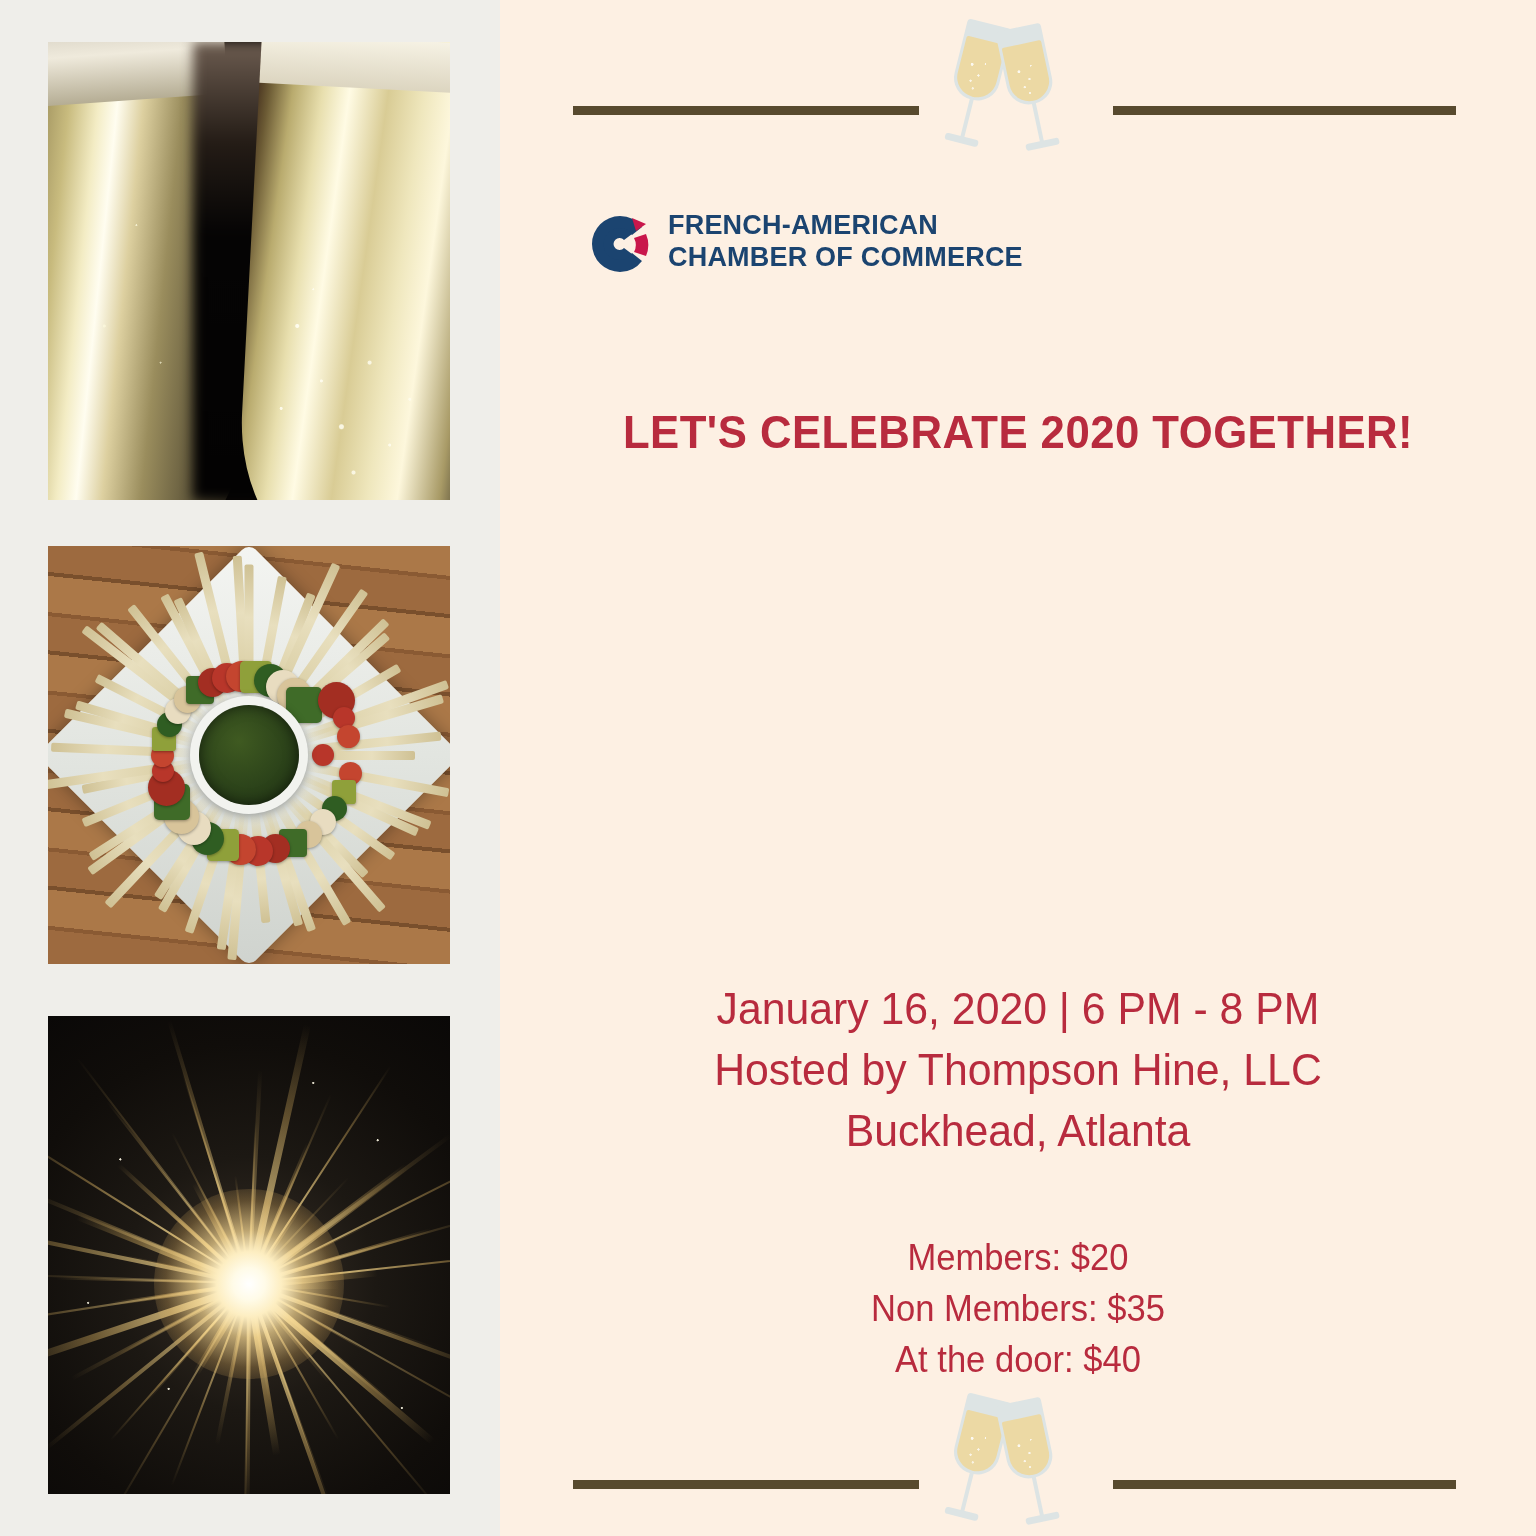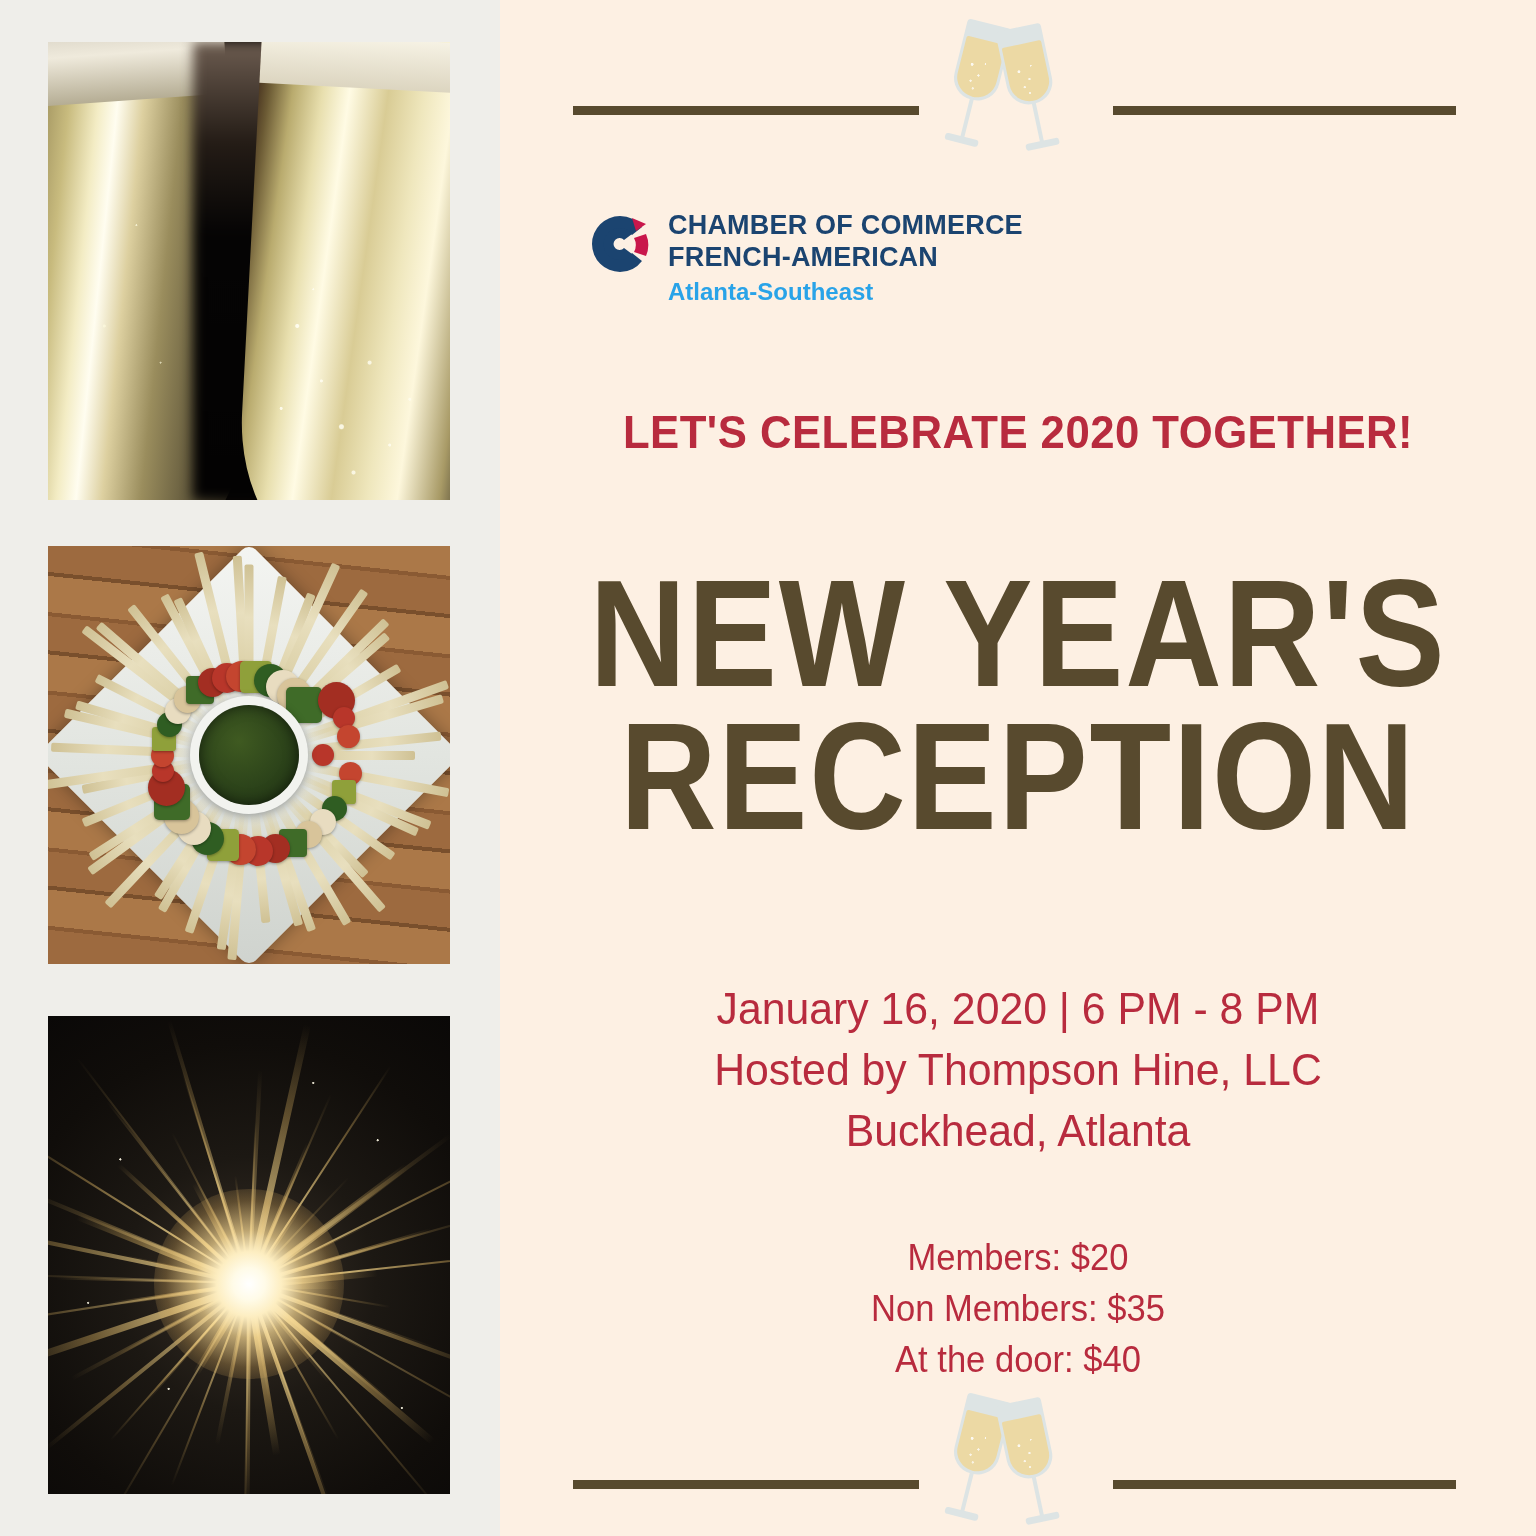--- a/index.html
+++ b/index.html
@@ -680,35 +680,30 @@
       <div class="facc-logo">
         <div class="cci-mark">
           <svg viewBox="0 0 64 64" width="64" height="64" aria-hidden="true">
             <path d="M32 4 A28 28 0 1 0 32 60 A28 28 0 0 0 54 49 L44 41 A15 15 0 1 1 44 23 L54 15 A28 28 0 0 0 32 4 Z" fill="#1b4470"></path>
             <path d="M32 16 A16 16 0 1 0 44 42 L36 36 A6 6 0 1 1 36 28 L44 22 A16 16 0 0 0 32 16 Z" fill="#1b4470"></path>
             <path d="M46 26 A15 15 0 0 1 46 40 L58 44 A28 28 0 0 0 58 22 Z" fill="#c9174b"></path>
             <path d="M44 6 L58 12 L48 19 Z" fill="#c9174b"></path>
           </svg>
         </div>
         <div class="facc-text">
+          <div class="facc-line">FRENCH-AMERICAN</div>
           <div class="facc-line">CHAMBER OF COMMERCE</div>
-          <div class="facc-line">FRENCH-AMERICAN</div>
-          <div class="facc-sub">Atlanta-Southeast</div>
         </div>
       </div>
 
 
     </div>
 
     <div class="kicker">LET'S CELEBRATE 2020 TOGETHER!</div>
 
-    <div class="title">
-      <div class="title-line">NEW YEAR'S</div>
-      <div class="title-line">RECEPTION</div>
-    </div>
 
     <div class="details">
       <div>January 16, 2020 | 6 PM - 8 PM</div>
       <div>Hosted by Thompson Hine, LLC</div>
       <div>Buckhead, Atlanta</div>
     </div>
 
     <div class="pricing">
       <div>Members: $20</div>
       <div>Non Members: $35</div>

